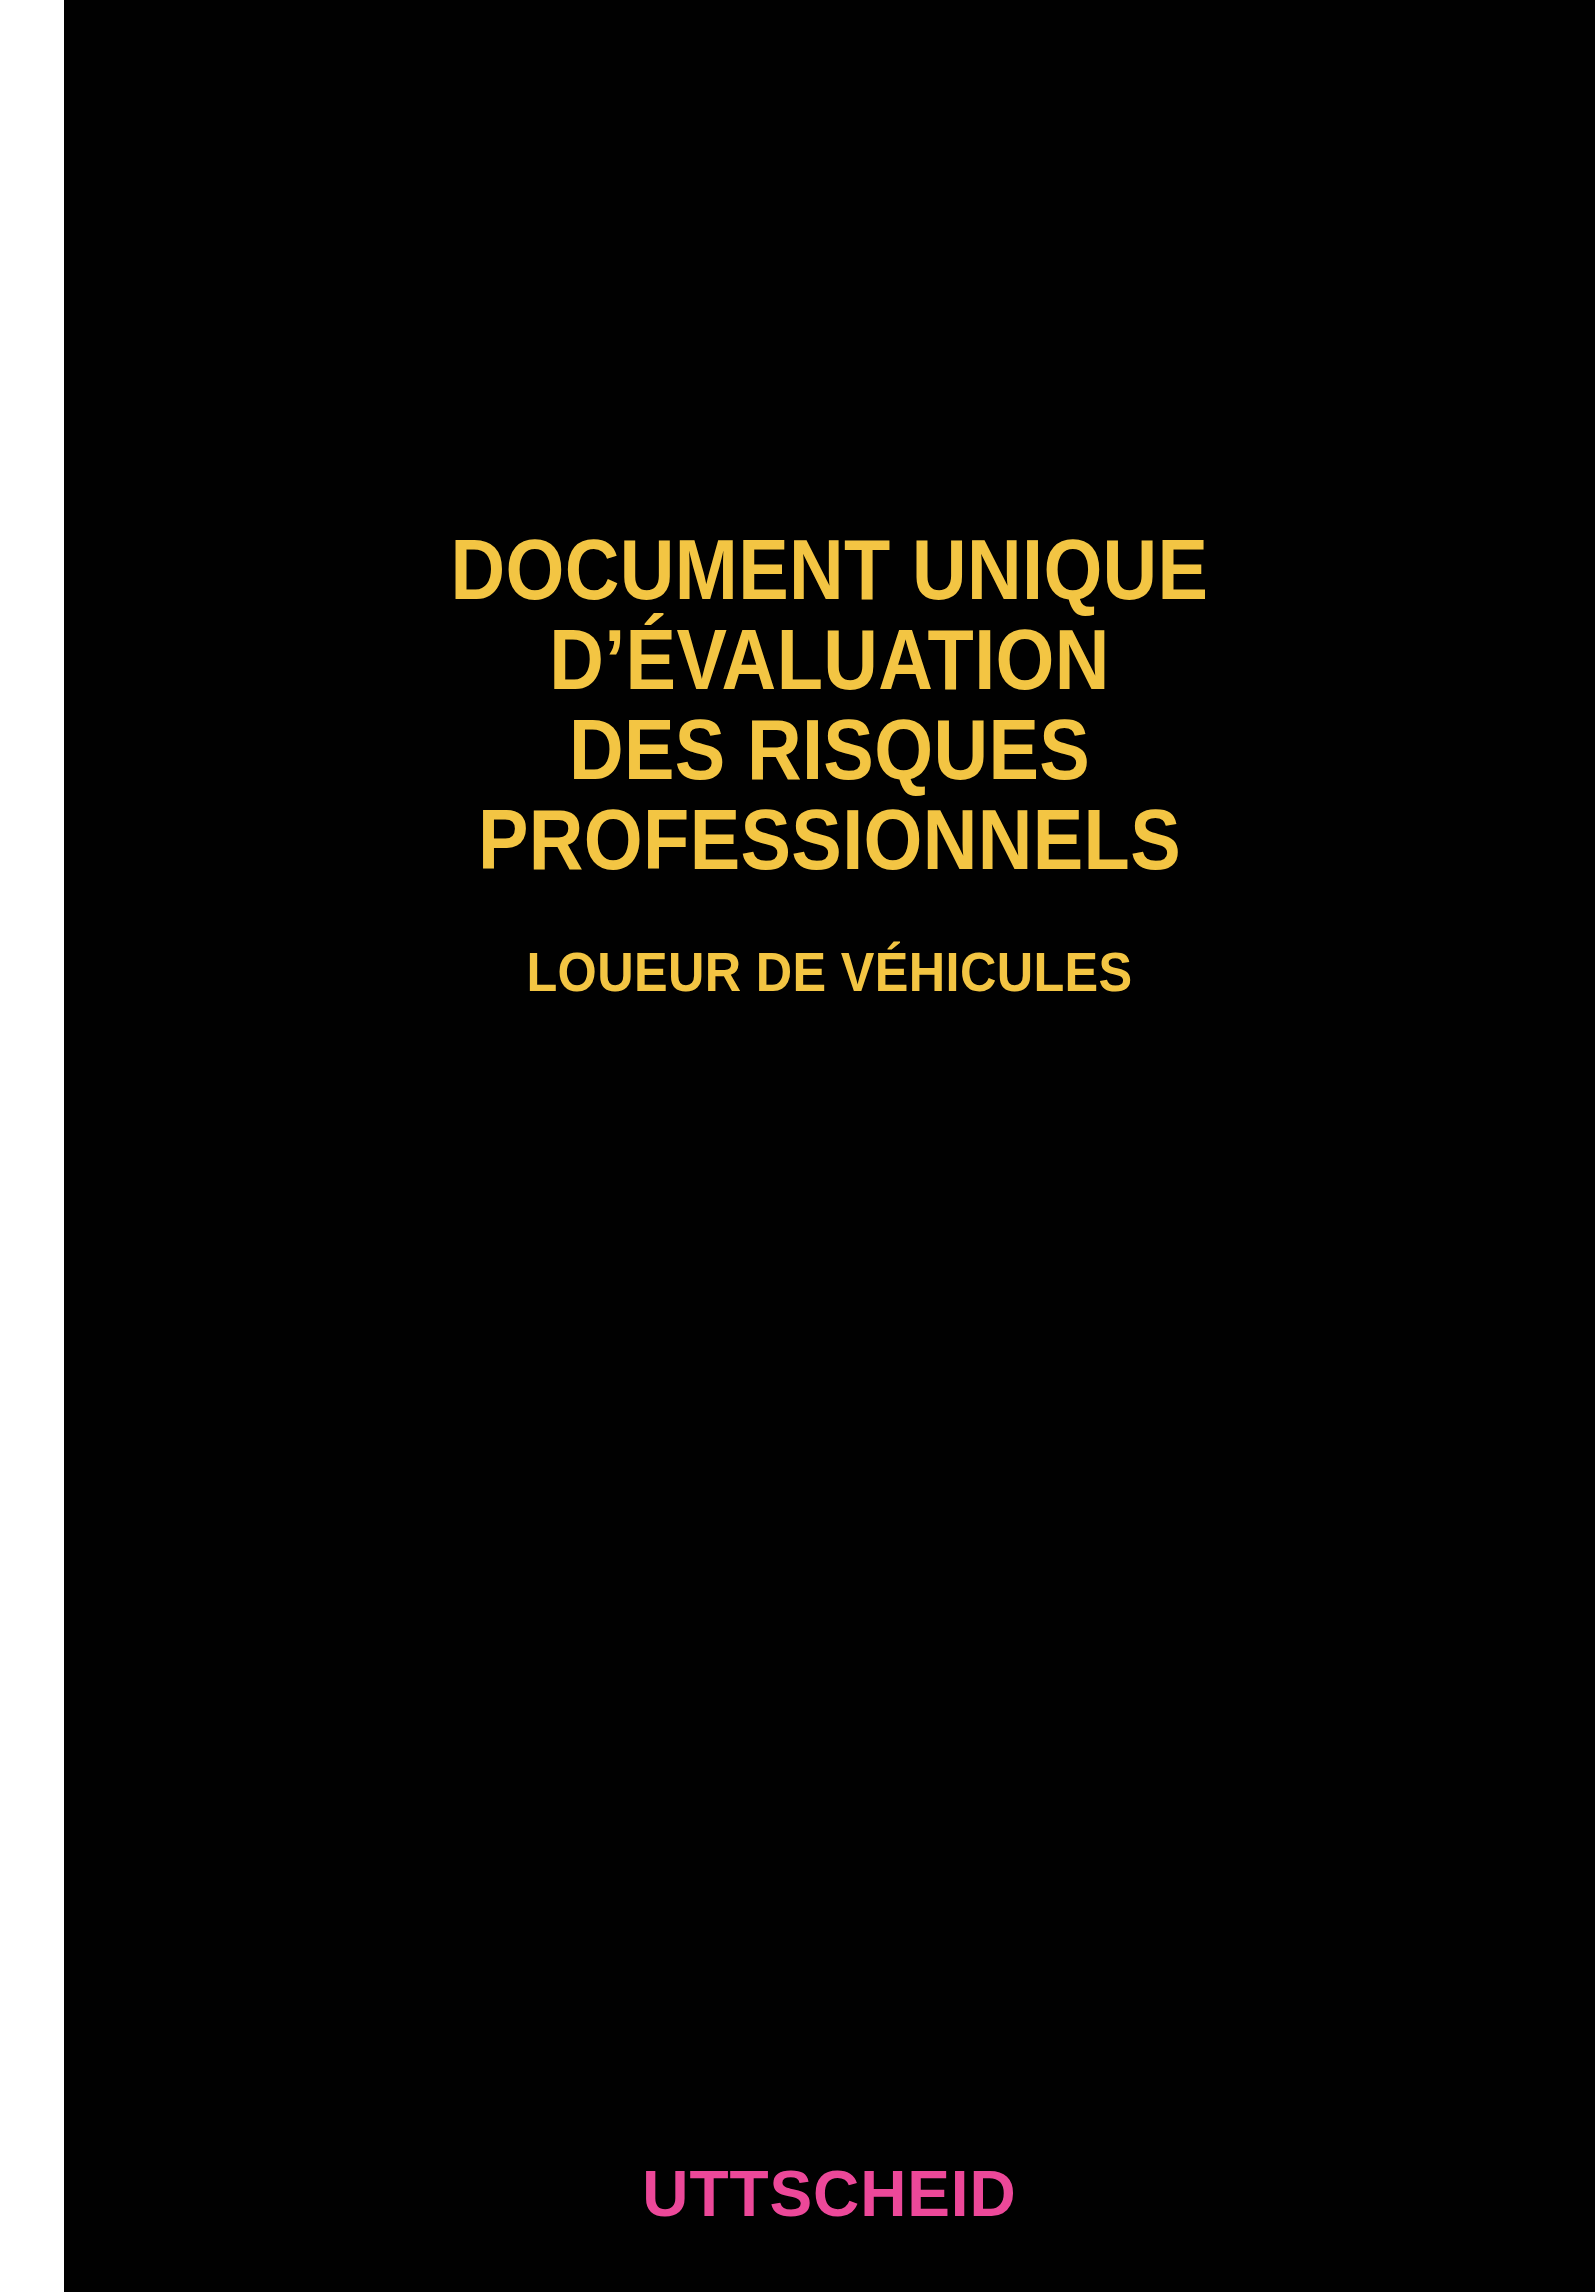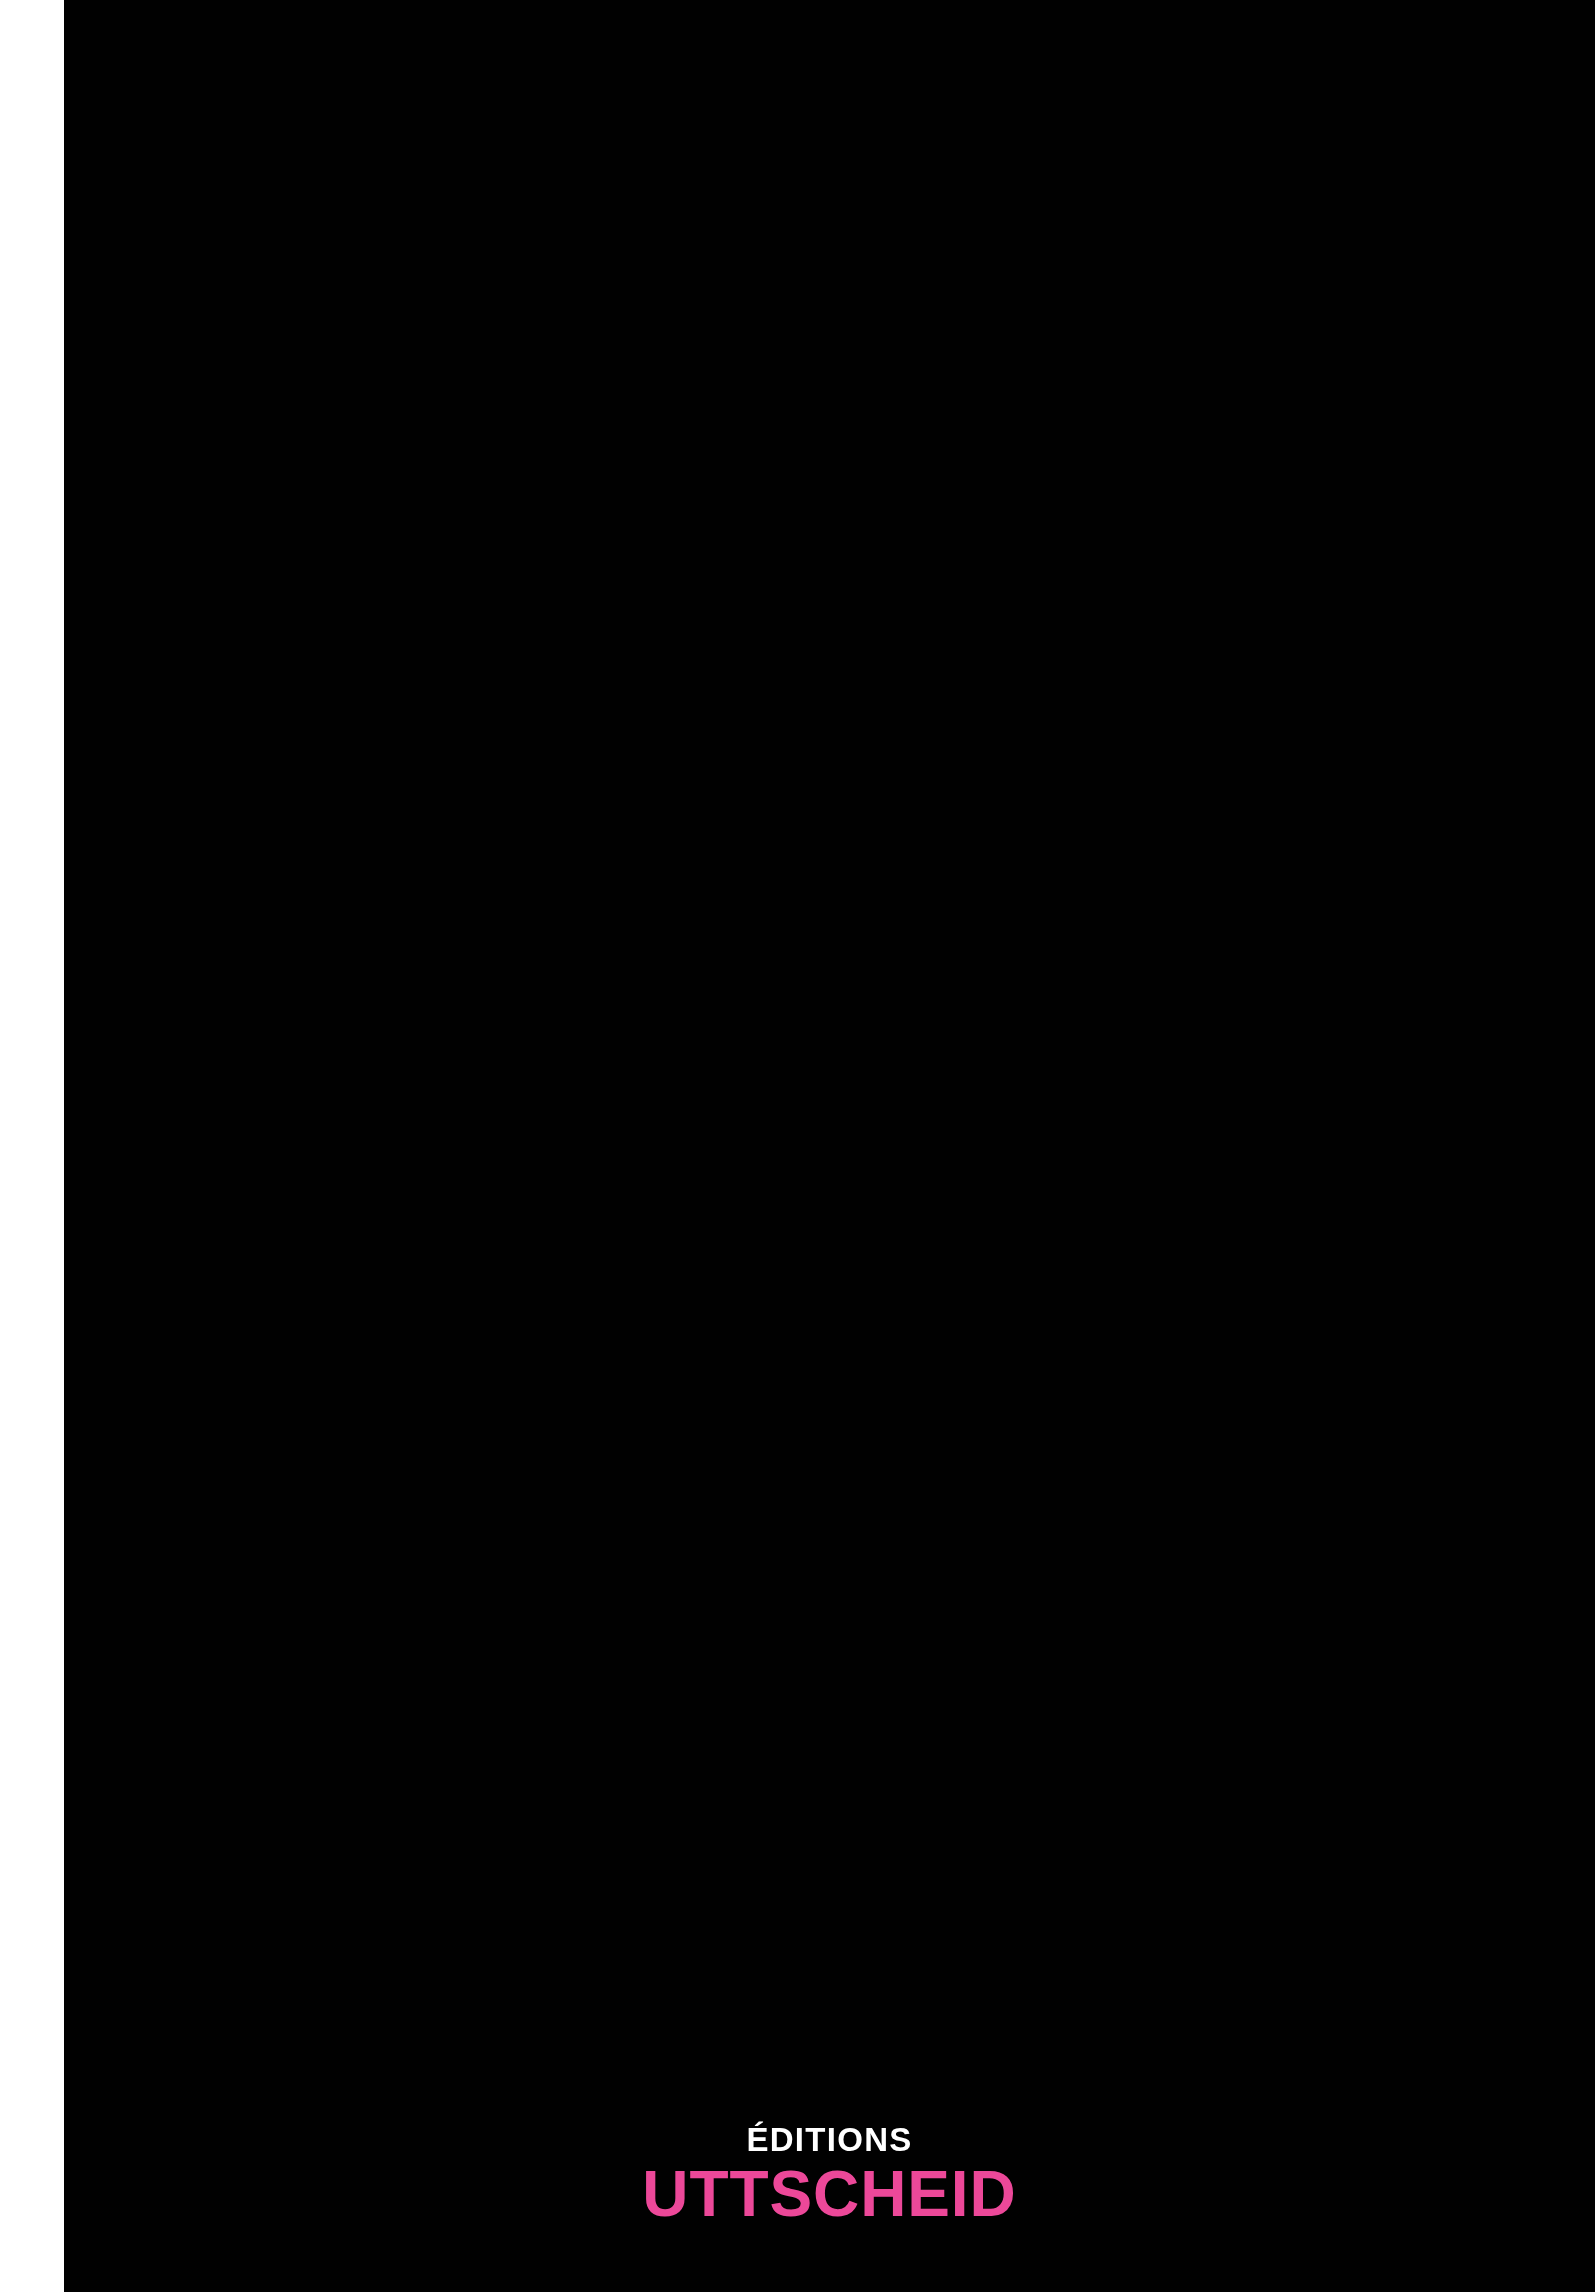--- a/index.html
+++ b/index.html
@@ -92,21 +92,27 @@
 </style>
 </head>
 <body>
 
 <div class="page">
 
   <div class="spine-strip"></div>
 
   <div class="cover">
 
+    <div class="title-block">
+      <div class="title-line">DOCUMENT UNIQUE</div>
+      <div class="title-line">D’ÉVALUATION</div>
+      <div class="title-line">DES RISQUES</div>
+      <div class="title-line">PROFESSIONNELS</div>
+      <div class="subtitle">LOUEUR DE VÉHICULES</div>
+    </div>
 
     <div class="publisher">
-      <div class="publisher-editions">ÉDITIONS</div>
       <div class="publisher-name">UTTSCHEID</div>
     </div>
 
   </div>
 </div>
 
 
 </body></html>

